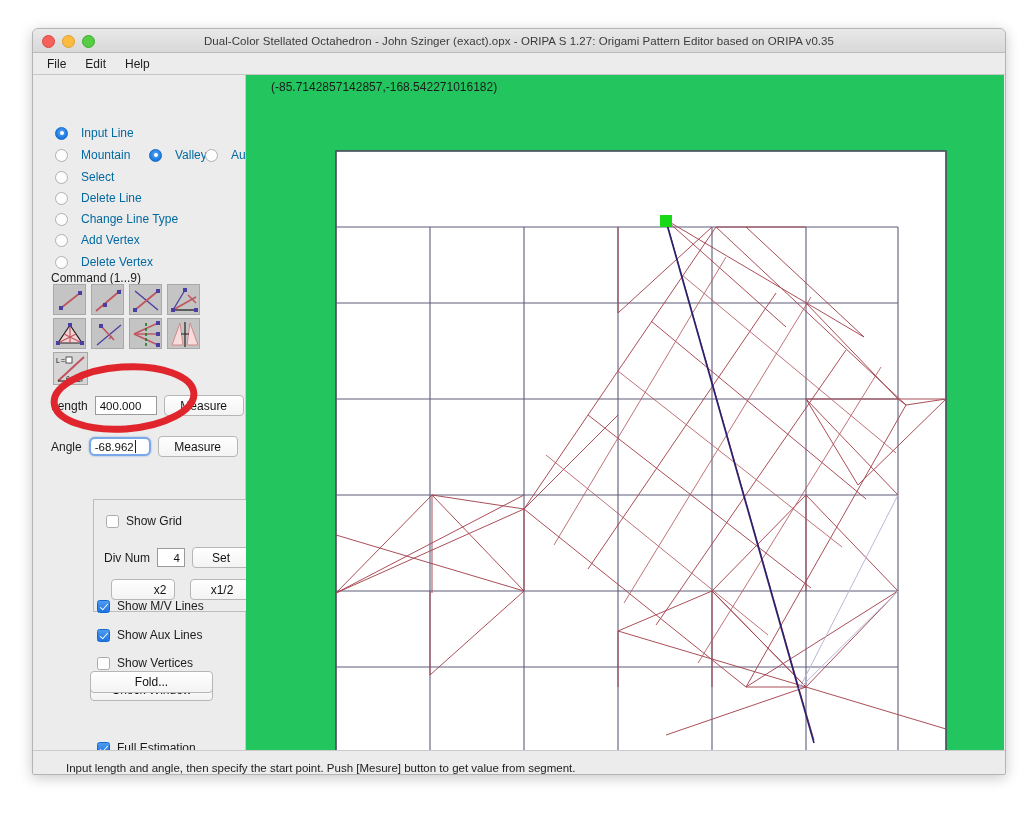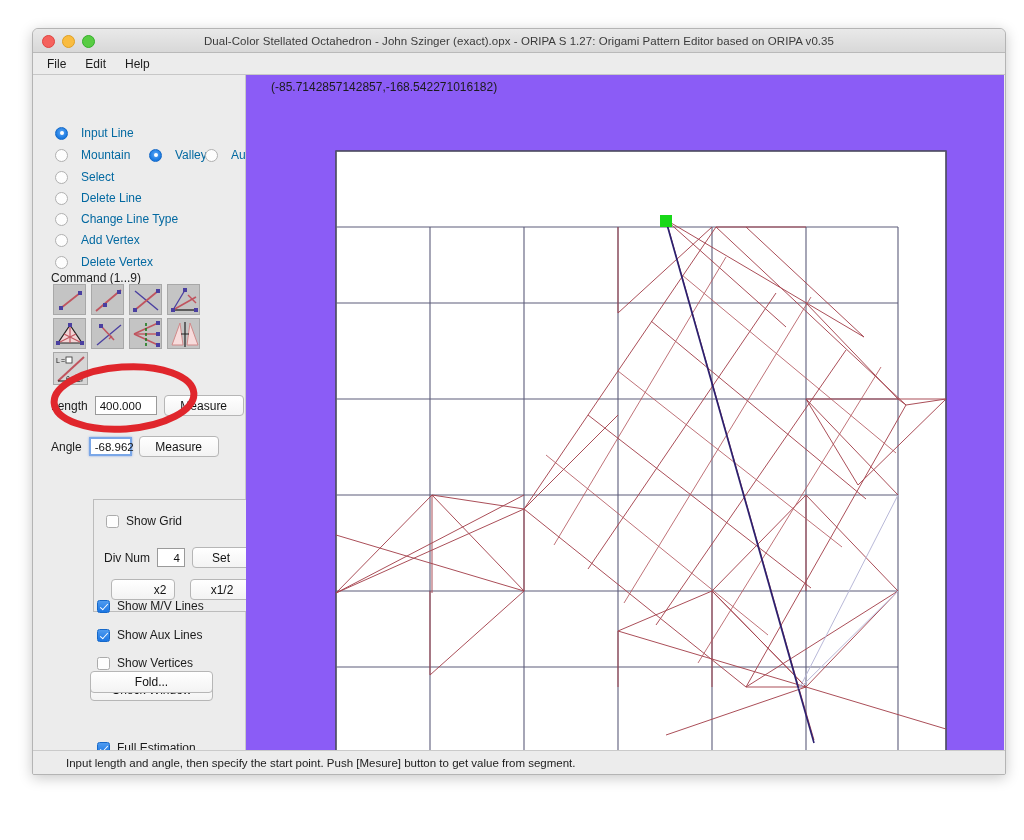--- a/index.html
+++ b/index.html
@@ -245,21 +245,21 @@
     border-width: 0 1.7px 1.7px 0;
     transform: rotate(42deg);
   }
 
   
   .canvas-wrap {
     position: absolute;
     left: 213px; top: 0;
     width: 758px;
     height: 676px;
-    background: #8b5cf6;
+    background: #22c55e;
     overflow: hidden;
   }
   .coord-text {
     position: absolute;
     left: 25px;
     top: 5px;
     font-size: 12px;
     color: #1c1c1c;
     white-space: nowrap;
   }
@@ -267,21 +267,21 @@
 
   
   .statusbar {
     position: absolute;
     left: 0; bottom: 0;
     width: 100%;
     height: 24px;
     background: #ececec;
     border-top: 1px solid #cacaca;
     display: flex;
-    align-items: center;
+    align-items: flex-end;
     padding-left: 33px;
     box-sizing: border-box;
   }
   .status-text {
     font-size: 11.5px;
     color: #1c1c1c;
     white-space: nowrap;
   }
 
   
@@ -456,21 +456,21 @@
         </div>
 
         <div class="field-row" style="left:18px; top:320px;">
           <span class="field-label">Length</span>
           <span class="text-input" style="width:62px;">400.000</span>
           <span class="btn" style="width:80px;">Measure</span>
         </div>
 
         <div class="field-row" style="left:18px; top:361px;">
           <span class="field-label">Angle</span>
-          <span class="text-input focused" style="width:43px;">
+          <span class="text-input focused" style="width:62px;border-radius:6px;">
               <span>-68.962</span>
               <i class="caret"></i>
             </span>
           <span class="btn" style="width:80px;">Measure</span>
         </div>
 
         <div class="grid-panel">
           <div class="chk-row" style="left:12px; top:14px;justify-content:center;">
             <span class="chk"></span>
             <span>Show Grid</span>

